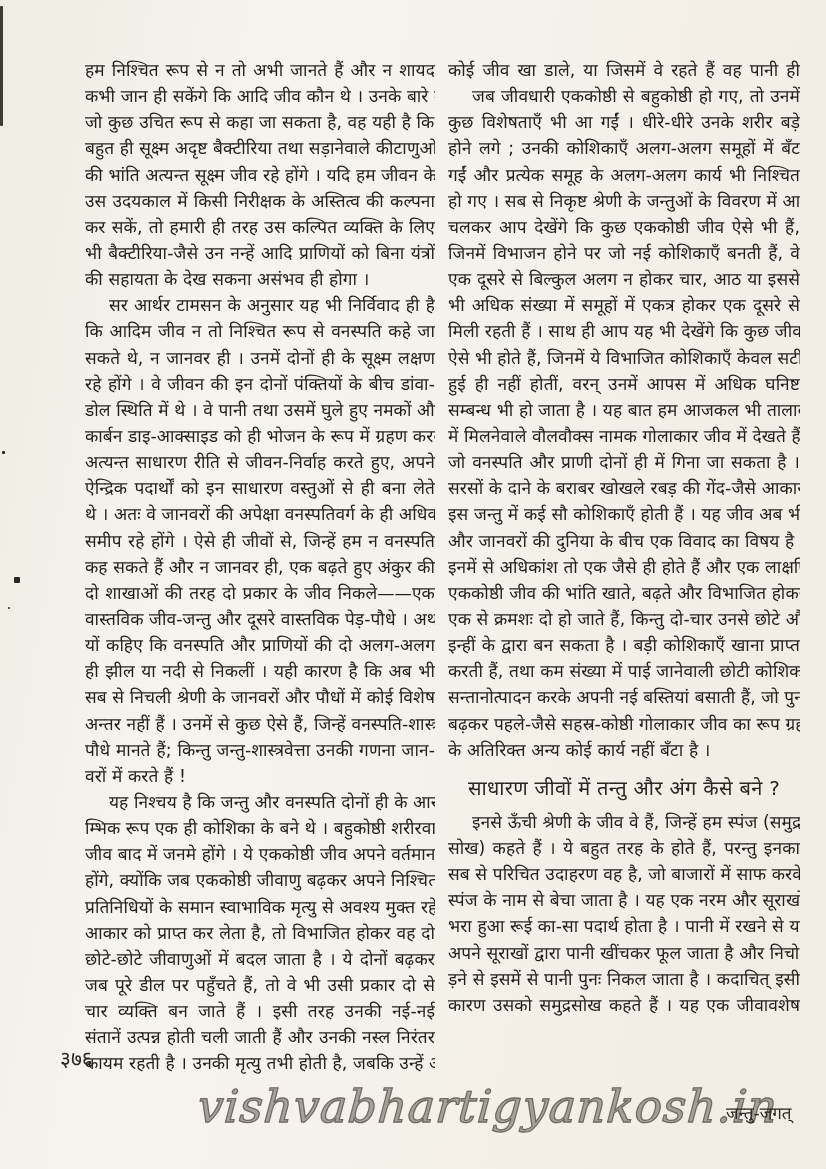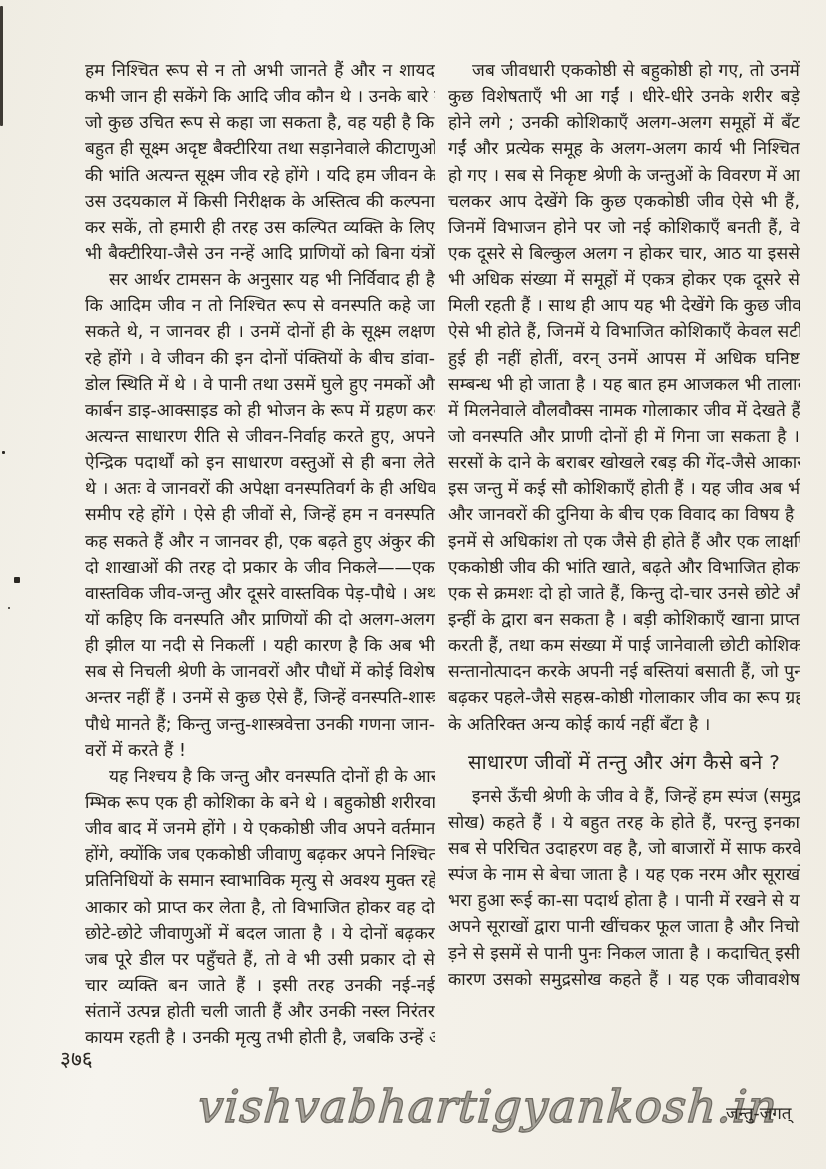--- a/index.html
+++ b/index.html
@@ -80,20 +80,21 @@
 
   <div class="col col-left">
       <div class="tline">हम निश्चित रूप से न तो अभी  जानते हैं और न शायद</div>
       <div class="tline">कभी जान ही सकेंगे कि आदि जीव कौन थे । उनके बारे में</div>
       <div class="tline">जो कुछ उचित रूप से कहा जा सकता है, वह यही है कि वे</div>
       <div class="tline">बहुत ही सूक्ष्म अदृष्ट बैक्टीरिया तथा सड़ानेवाले कीटाणुओं</div>
       <div class="tline">की भांति अत्यन्त सूक्ष्म जीव रहे होंगे । यदि हम जीवन के</div>
       <div class="tline">उस उदयकाल में किसी  निरीक्षक के अस्तित्व की कल्पना</div>
       <div class="tline">कर सकें, तो हमारी ही तरह उस कल्पित व्यक्ति के लिए</div>
       <div class="tline">भी बैक्टीरिया-जैसे उन नन्हें आदि प्राणियों को बिना यंत्रों</div>
+      <div class="tline short">की सहायता के देख सकना असंभव ही होगा ।</div>
       <div class="tline indent">सर आर्थर टामसन के अनुसार यह भी निर्विवाद ही है</div>
       <div class="tline">कि आदिम जीव न तो निश्चित रूप से वनस्पति  कहे जा</div>
       <div class="tline">सकते थे, न जानवर ही । उनमें दोनों ही  के सूक्ष्म लक्षण</div>
       <div class="tline">रहे होंगे । वे जीवन की इन दोनों  पंक्तियों के बीच डांवा-</div>
       <div class="tline">डोल स्थिति में थे । वे पानी तथा उसमें घुले हुए नमकों और</div>
       <div class="tline">कार्बन डाइ-आक्साइड को ही भोजन के रूप में ग्रहण करके,</div>
       <div class="tline">अत्यन्त साधारण रीति  से जीवन-निर्वाह  करते हुए, अपने</div>
       <div class="tline">ऐन्द्रिक पदार्थों को इन साधारण  वस्तुओं से ही  बना लेते</div>
       <div class="tline">थे । अतः वे जानवरों की अपेक्षा वनस्पतिवर्ग के ही अधिक</div>
       <div class="tline">समीप रहे होंगे । ऐसे ही जीवों से, जिन्हें हम  न वनस्पति</div>
@@ -113,20 +114,21 @@
       <div class="tline">प्रतिनिधियों के समान स्वाभाविक मृत्यु से अवश्य मुक्त रहे</div>
       <div class="tline">आकार को प्राप्त कर लेता है, तो विभाजित होकर वह दो</div>
       <div class="tline">छोटे-छोटे जीवाणुओं में  बदल जाता है । ये  दोनों बढ़कर</div>
       <div class="tline">जब पूरे डील पर पहुँचते हैं, तो वे भी  उसी प्रकार  दो से</div>
       <div class="tline">चार व्यक्ति  बन जाते  हैं । इसी  तरह  उनकी  नई-नई</div>
       <div class="tline">संतानें उत्पन्न होती चली जाती हैं और उनकी नस्ल निरंतर</div>
       <div class="tline">कायम रहती है । उनकी मृत्यु तभी होती है, जबकि उन्हें अन्य</div>
     </div>
 
   <div class="col col-right">
+      <div class="tline">कोई जीव खा डाले, या जिसमें  वे रहते हैं  वह  पानी ही</div>
       <div class="tline indent">जब जीवधारी एककोष्ठी से बहुकोष्ठी हो गए, तो उनमें</div>
       <div class="tline">कुछ विशेषताएँ भी  आ गईं । धीरे-धीरे उनके  शरीर बड़े</div>
       <div class="tline">होने लगे ;  उनकी कोशिकाएँ अलग-अलग समूहों  में बँट</div>
       <div class="tline">गईं और प्रत्येक समूह के अलग-अलग  कार्य भी निश्चित</div>
       <div class="tline">हो गए । सब से निकृष्ट श्रेणी के जन्तुओं के विवरण में आगे</div>
       <div class="tline">चलकर आप देखेंगे कि कुछ  एककोष्ठी जीव  ऐसे भी हैं,</div>
       <div class="tline">जिनमें विभाजन होने  पर जो नई कोशिकाएँ बनती  हैं, वे</div>
       <div class="tline">एक दूसरे से बिल्कुल अलग न होकर चार, आठ या इससे</div>
       <div class="tline">भी अधिक संख्या में समूहों में एकत्र होकर एक दूसरे से</div>
       <div class="tline">मिली रहती हैं । साथ ही आप यह भी देखेंगे कि कुछ जीव</div>

